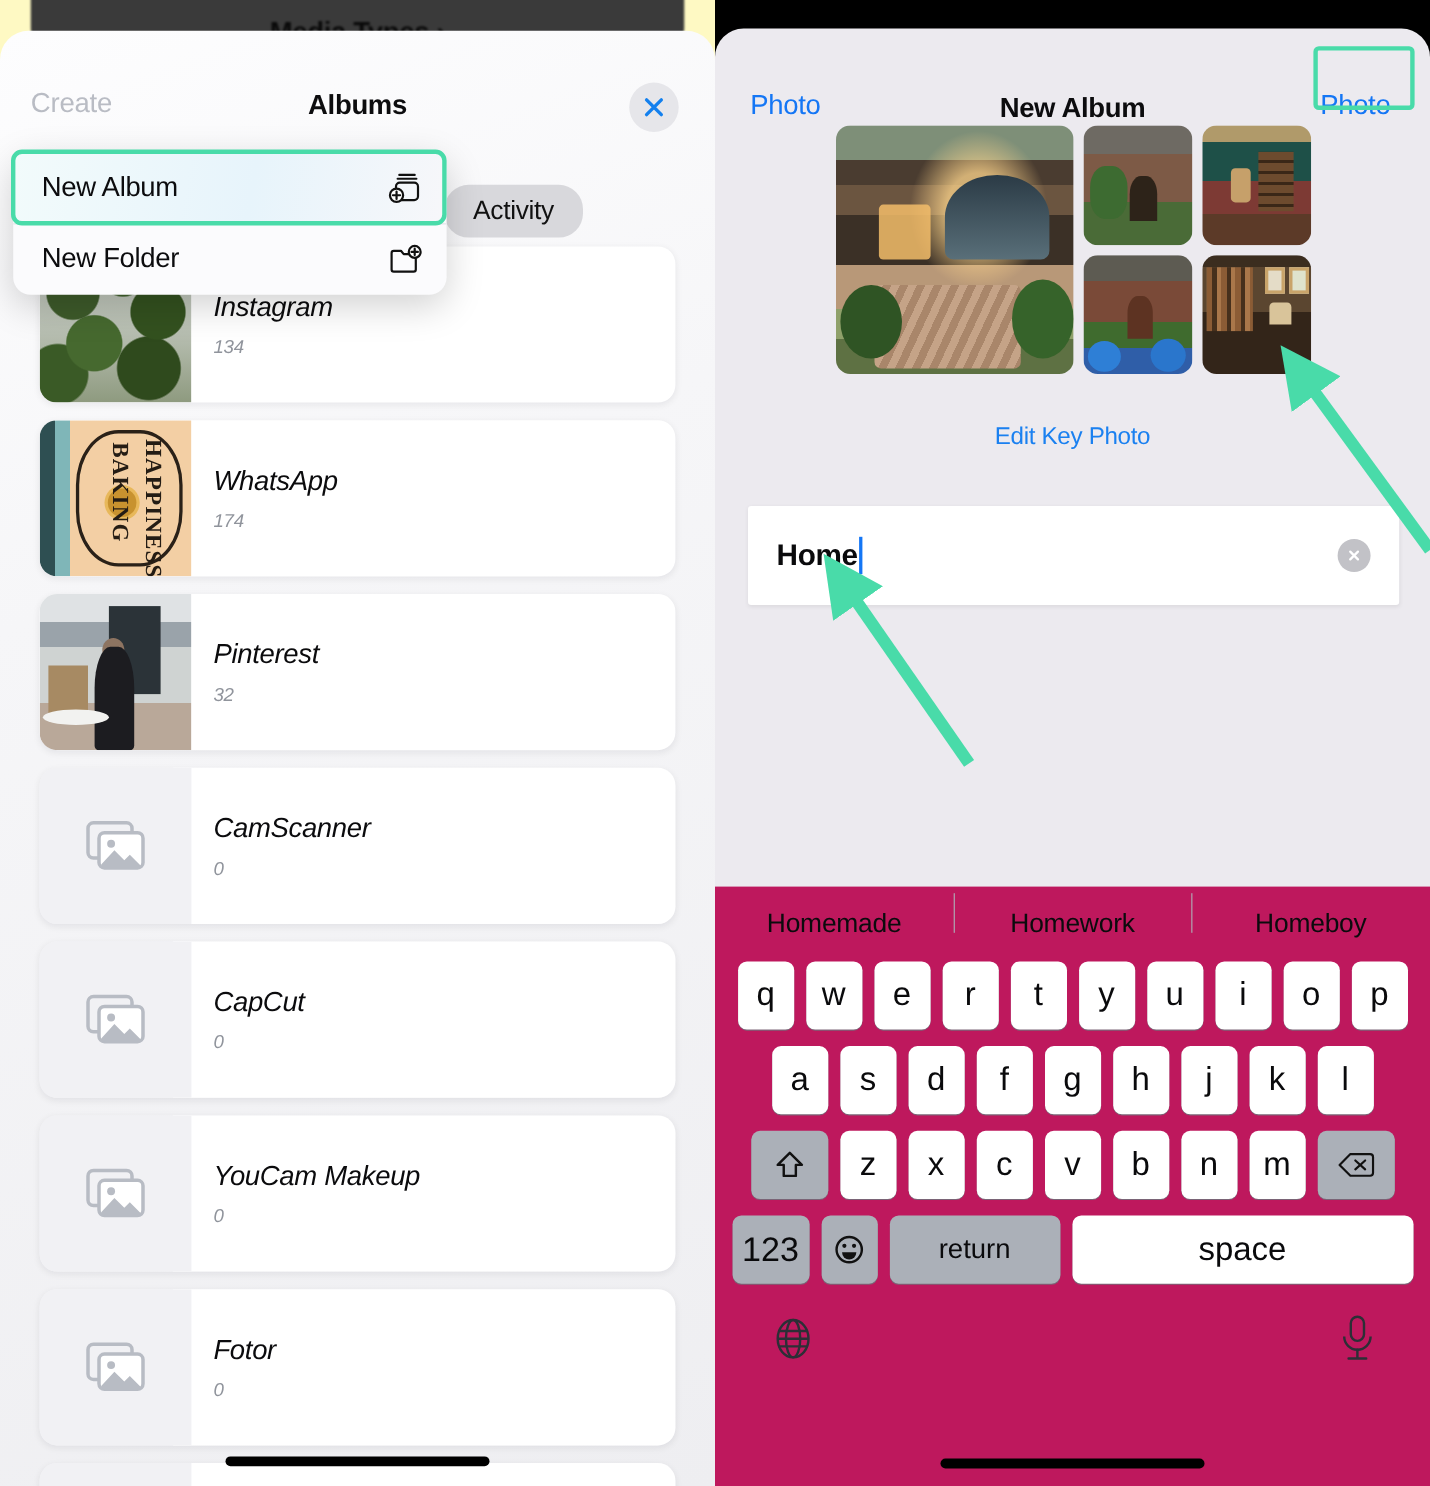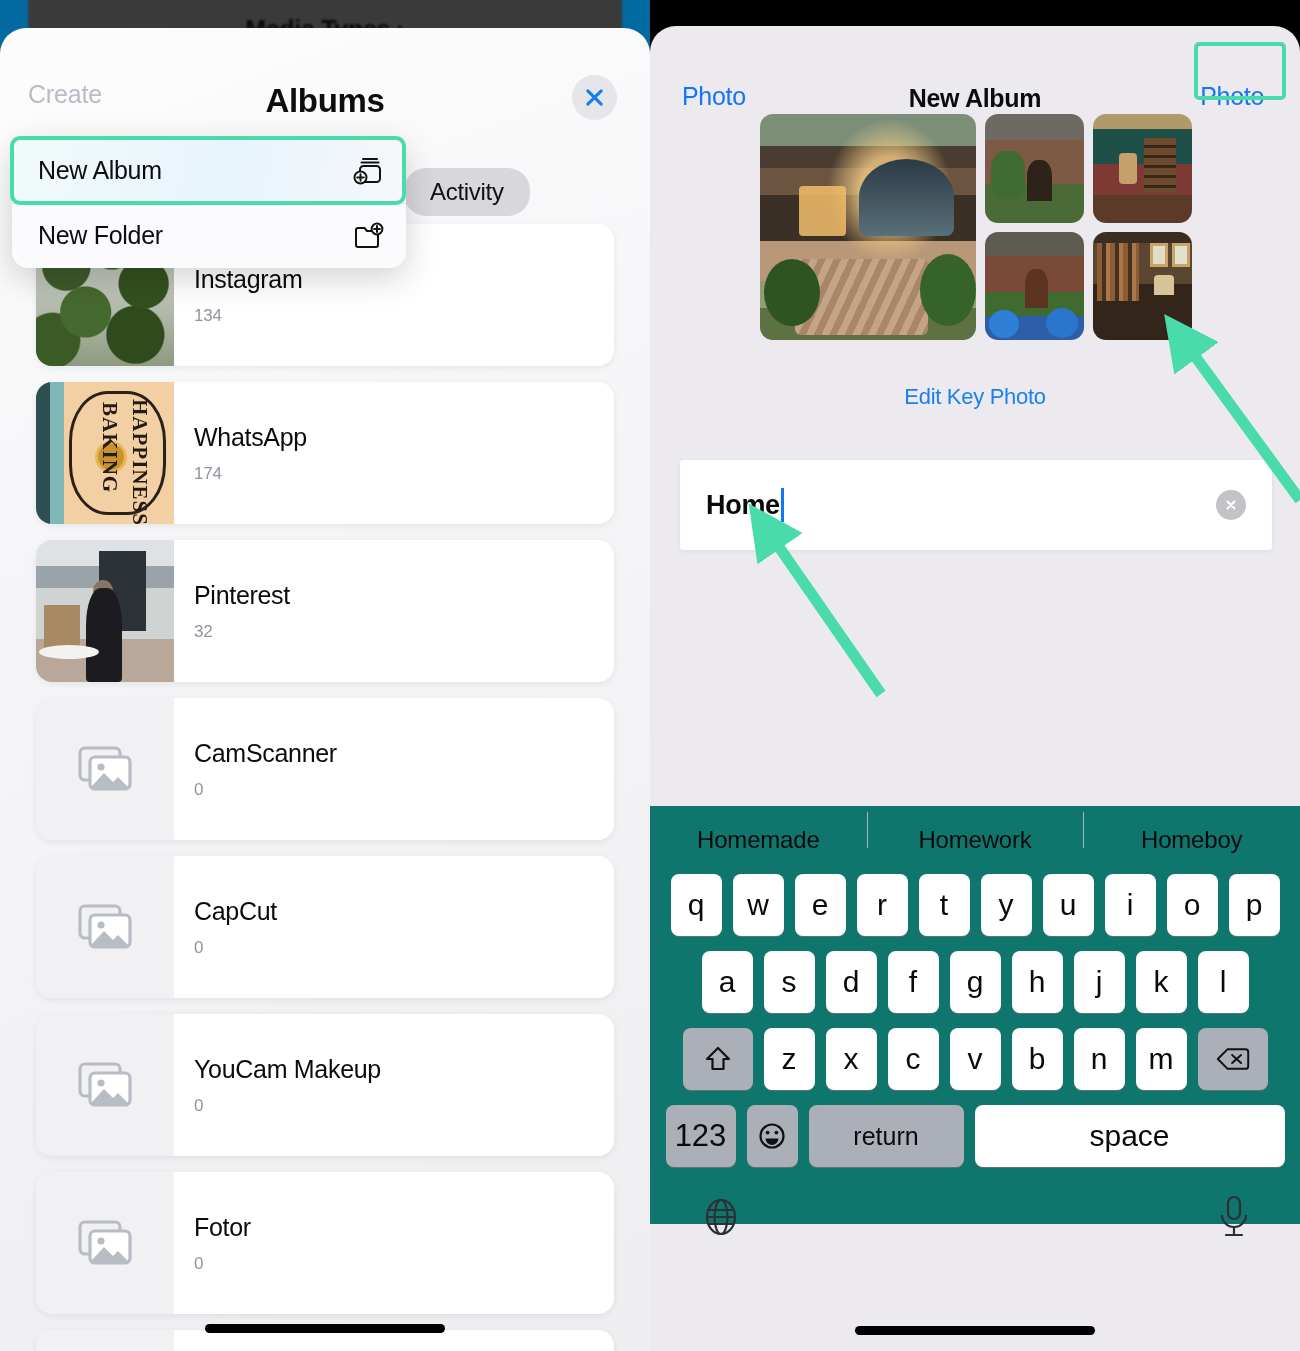--- a/index.html
+++ b/index.html
@@ -7,21 +7,21 @@
     width:1300px; height:1351px;
     background:#000;
     font-family:"Liberation Sans", sans-serif;
     overflow:hidden;
   }
   .screen { position:relative; width:1300px; height:1351px; background:#000; overflow:hidden; }
 
   
   .left-pane {
     position:absolute; left:0; top:0; width:650px; height:1351px;
-    background:#0369a1; overflow:hidden;
+    background:#fef9c3; overflow:hidden;
   }
   .bg-sheet-top {
     position:absolute; left:28px; top:-32px; width:594px; height:80px;
     background:#3a3a3a; border-radius:22px;
     display:flex; align-items:flex-end; justify-content:center;
     padding-bottom:4px;
     color:#0a0a0a; font-size:25px; font-weight:700; letter-spacing:-0.3px;
     filter:blur(1.1px);
   }
   .left-sheet {
@@ -32,21 +32,21 @@
   }
   .l-header {
     position:absolute; left:0; top:0; width:650px; height:90px;
   }
   .l-create {
     position:absolute; left:28px; top:52px;
     font-size:25px; color:#b9bcc4; letter-spacing:-0.2px;
   }
   .l-title {
     position:absolute; left:0; top:54px; width:650px; text-align:center;
-    font-size:33px; font-weight:700; color:#0d0d0f; letter-spacing:-0.3px;
+    font-size:25px; font-weight:700; color:#0d0d0f; letter-spacing:-0.3px;
   }
   .l-close {
     position:absolute; left:572px; top:47px; width:45px; height:45px;
     border-radius:50%; background:#e6e6ea;
     display:flex; align-items:center; justify-content:center;
   }
   .l-close svg { width:23px; height:23px; }
 
   
   .menu {
@@ -85,21 +85,21 @@
   .album-row {
     position:relative; margin:0 36px 16px 36px; height:142px;
     background:#fff; border-radius:16px; overflow:hidden;
     box-shadow:0 2px 7px rgba(20,20,30,.07);
     display:flex; align-items:stretch;
   }
   .album-row.tinted { background:linear-gradient(90deg,#f2f2f5 0 21%,#ffffff 21% 100%); }
   .thumb { width:138px; flex:0 0 138px; position:relative; overflow:hidden; }
   .thumb.ph { background:#f1f1f4; display:flex; align-items:center; justify-content:center; }
   .thumb.ph svg { width:56px; height:48px; }
-  .row-text { flex:1; display:flex; flex-direction:column; justify-content:center; padding-left:20px; }
+  .row-text { flex:1; display:flex; flex-direction:column; justify-content:center; padding-left:20px;font-style:italic; }
   .row-name { font-size:25px; color:#0b0b0d; letter-spacing:-0.3px; margin-bottom:12px; }
   .row-count { font-size:17px; color:#90949c; letter-spacing:-0.2px; }
 
   
   .art-tree {
     position:absolute; inset:0;
     background:
       radial-gradient(circle at 22% 30%, #3d5a2a 0 16%, transparent 17%),
       radial-gradient(circle at 55% 18%, #40602c 0 14%, transparent 15%),
       radial-gradient(circle at 78% 42%, #33511f 0 18%, transparent 19%),
@@ -219,22 +219,22 @@
   .name-val { font-size:27px; font-weight:700; color:#0a0a0c; letter-spacing:-0.3px; }
   .caret { width:3px; height:34px; background:#1476f5; margin-left:1px; }
   .clear-btn {
     margin-left:auto; width:30px; height:30px; border-radius:50%;
     background:#c2c2c7; display:flex; align-items:center; justify-content:center;
   }
   .clear-btn svg { width:16px; height:16px; }
 
   
   .kb {
-    position:absolute; left:0; top:780px; width:650px; height:418px;
-    background:#0f766e;
+    position:absolute; left:0; top:780px; width:650px; height:545px;
+    background:#be185d;
   }
   .kb-suggest { height:68px; display:flex; align-items:center; }
   .sug { flex:1; text-align:center; font-size:24px; color:#0b0b0d; letter-spacing:-0.2px; position:relative; }
   .sug + .sug::before {
     content:""; position:absolute; left:0; top:-14px; width:1px; height:36px; background:#aeb2b9;
   }
   .kb-row { display:flex; justify-content:center; gap:11px; margin-bottom:15px; }
   .key {
     width:51px; height:62px; background:#fff; border-radius:8px;
     display:flex; align-items:center; justify-content:center;

